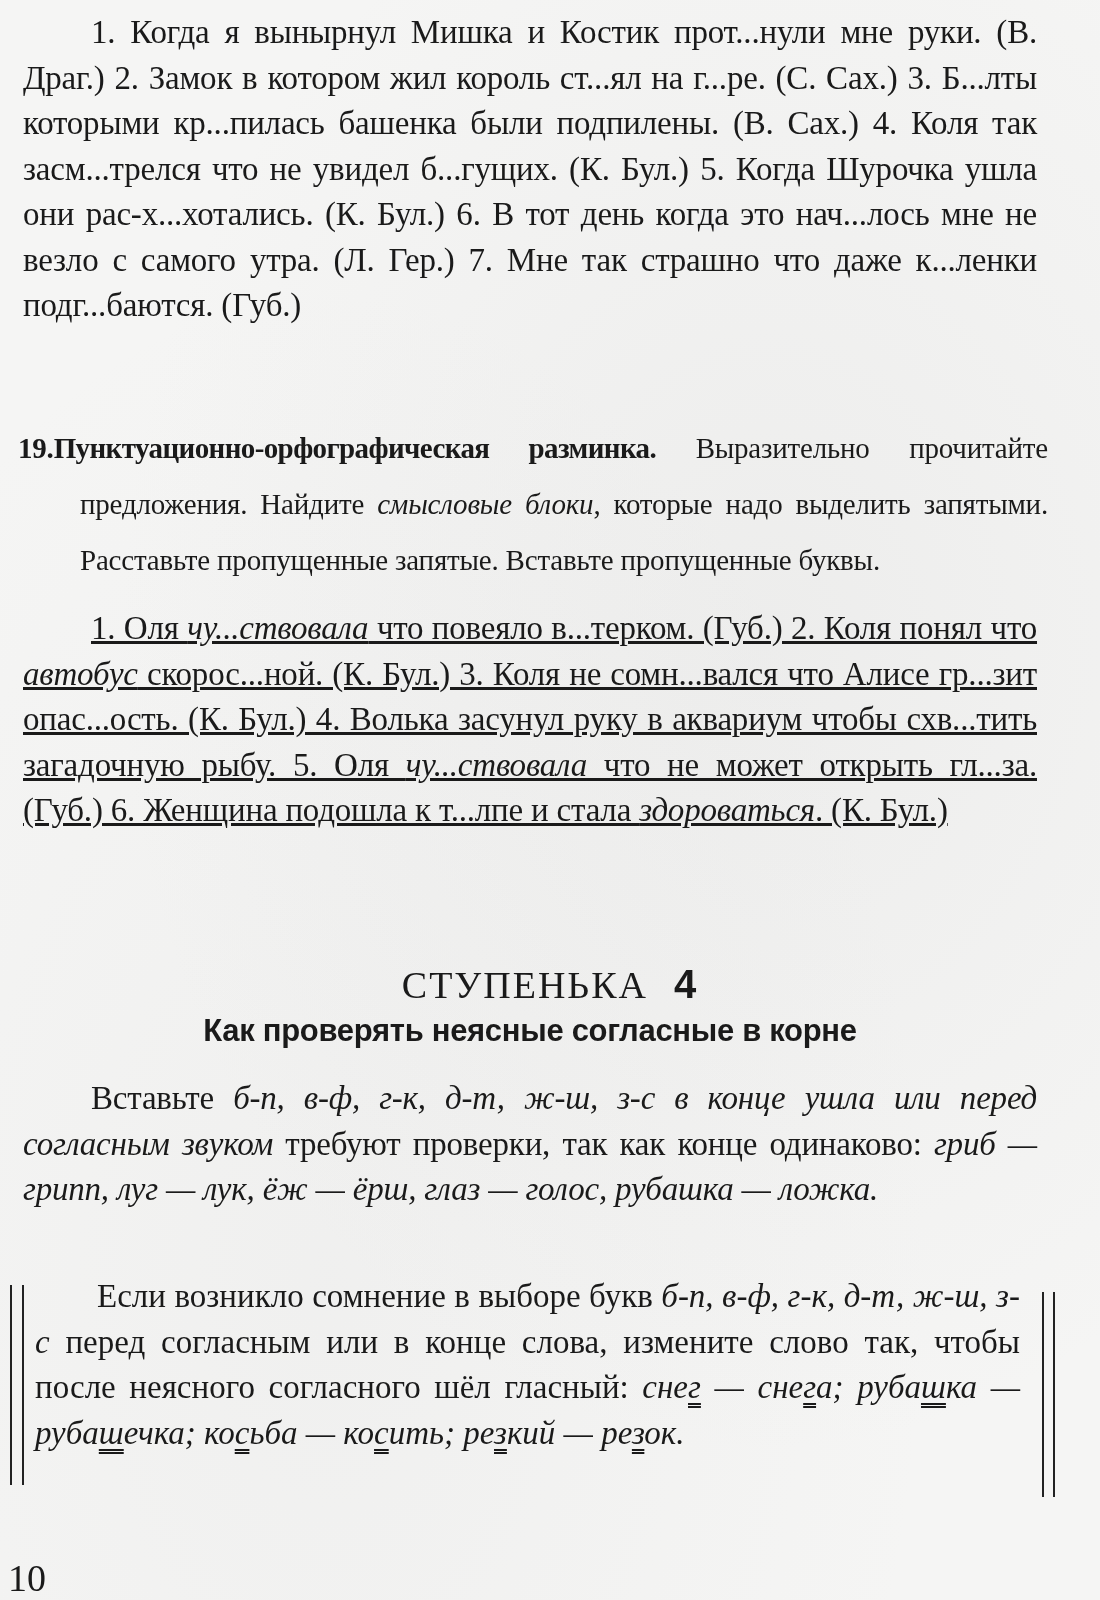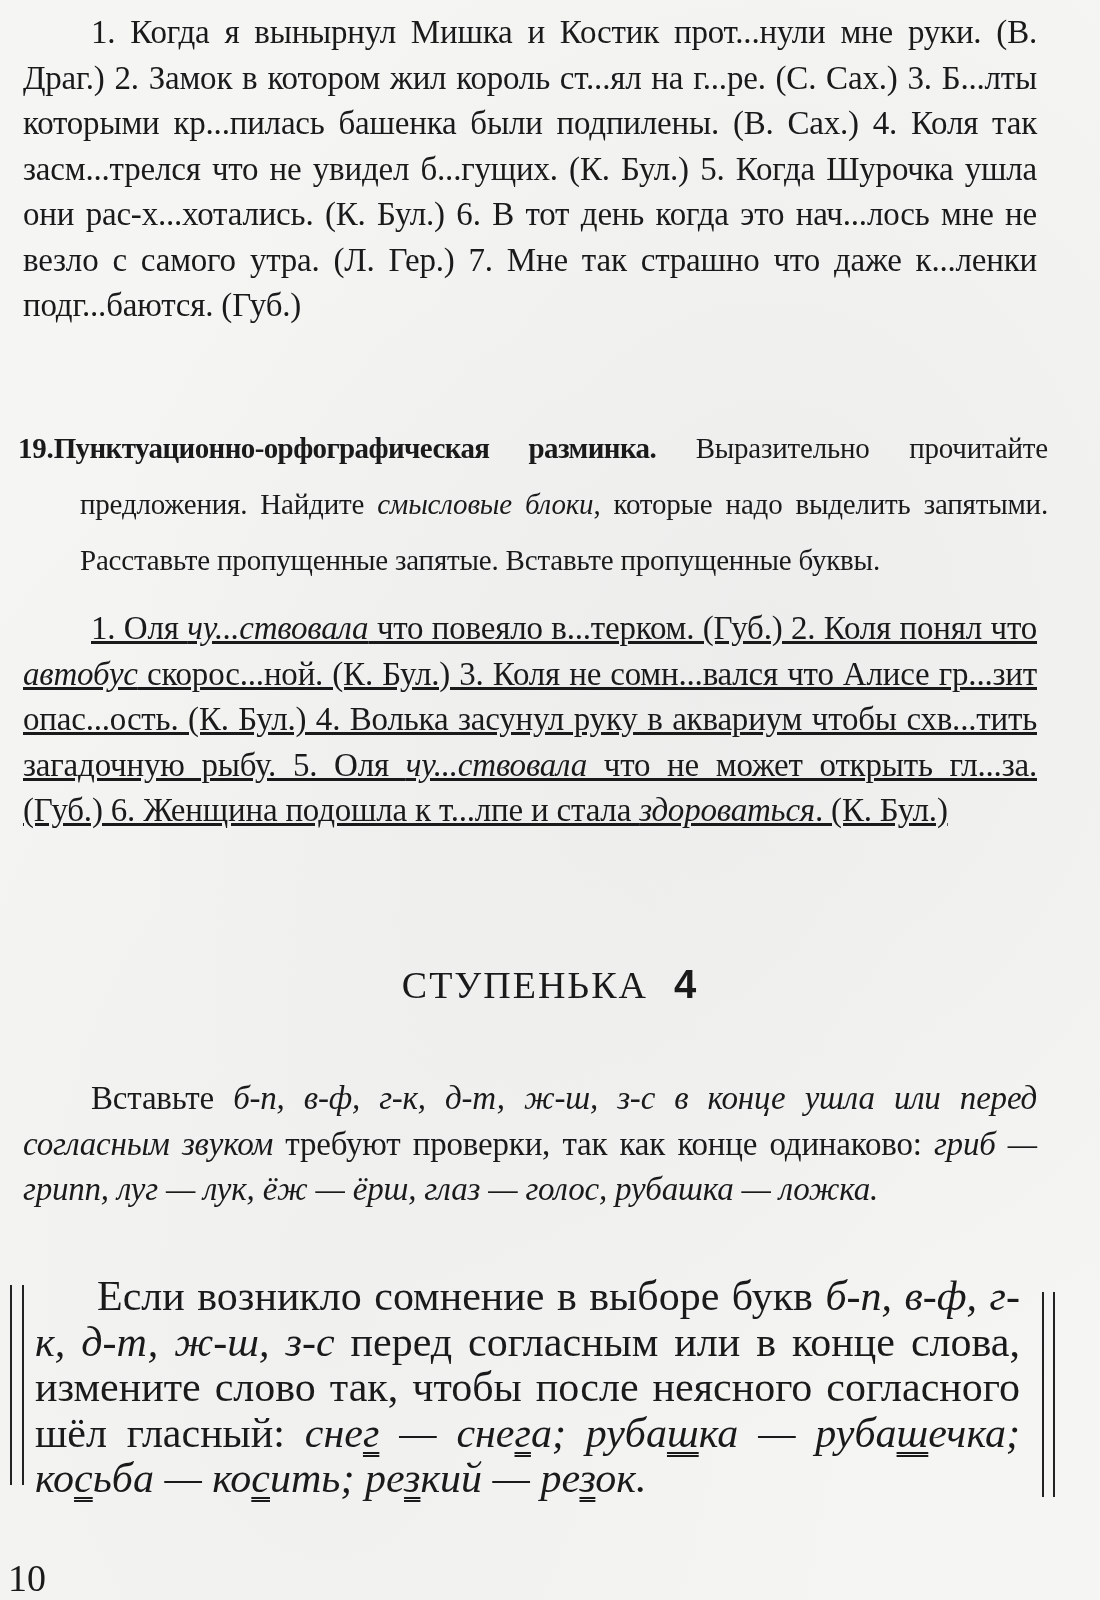--- a/index.html
+++ b/index.html
@@ -102,21 +102,21 @@
   .vline {
     position: absolute;
     width: 2px;
     background: #222;
   }
   #rule-text {
     position: absolute;
     top: 4px;
     left: 25px;
     width: 985px;
-    font-size: 42px;
+    font-size: 33px;
     line-height: 45.5px;
     text-align: justify;
   }
 
   .dbl {
     text-decoration: underline double;
     text-underline-offset: 5px;
     text-decoration-thickness: 2px;
   }
 
@@ -142,20 +142,21 @@
   </div>
 
   <div class="block indent" id="ex19">
     <p><span>1. Оля </span><i>чу...ствовала</i><span> что повеяло в...терком. (Губ.) 2. Коля понял что </span><i>автобус</i><span> скорос...ной. (К. Бул.)   3. Коля не сомн...вался что Алисе гр...зит опас...ость. (К. Бул.) 4. Волька засунул руку в аквариум чтобы схв...тить загадочную рыбу. 5. Оля </span><i>чу...ствовала</i><span> что не может открыть гл...за. (Губ.) 6. Женщина подошла к т...лпе и стала </span><i>здороваться</i><span>. (К. Бул.)</span></p>
   </div>
 
   <div id="step-heading">
     <span>СТУПЕНЬКА</span><span class="step-num">4</span>
   </div>
 
+  <div id="subheading">Как проверять неясные согласные в корне</div>
 
   <div class="block indent" id="theory">
     <p><span>Вставьте </span><i>б-п, в-ф, г-к, д-т, ж-ш, з-с в конце ушла</i><i> или </i><i>перед согласным звуком</i><span> требуют проверки, так как конце одинаково: </span><i>гриб — грипп, луг — лук, ёж — ёрш, глаз — голос, рубашка — ложка.</i></p>
   </div>
 
   <div id="rule-box">
     <div class="vline" style="left:0; top:15px; height:200px;"></div>
     <div class="vline" style="left:12px; top:15px; height:200px;"></div>
     <div class="vline" style="left:1032px; top:22px; height:205px;"></div>
     <div class="vline" style="left:1043px; top:22px; height:205px;"></div>

